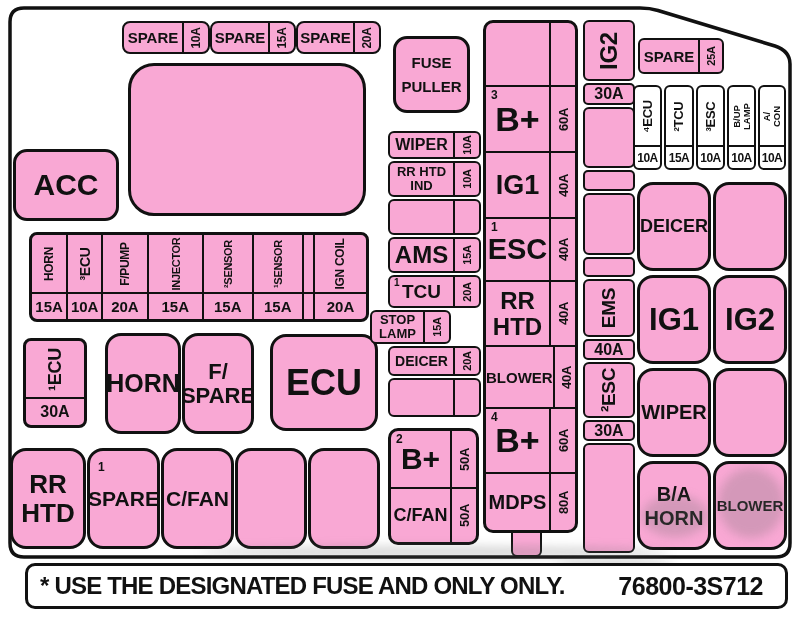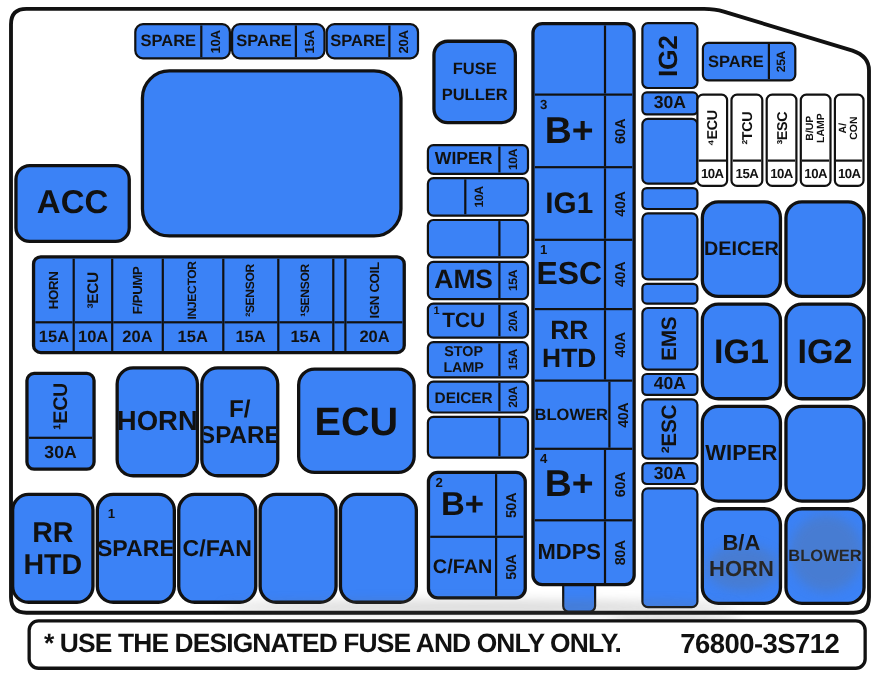--- a/index.html
+++ b/index.html
@@ -11,21 +11,21 @@
     font-weight: bold;
     color: #111111;
     overflow: hidden;
   }
   .stage { position: absolute; inset: 0; width: 800px; height: 619px; }
   svg.outline { position: absolute; left: 0; top: 0; }
   .box {
     position: absolute;
     border: 3px solid #111;
     border-radius: 12px;
-    background: #3b82f6;
+    background: #f9a8d4;
     display: flex;
     align-items: center;
     justify-content: center;
     text-align: center;
     overflow: hidden;
   }
   .thin { border-width: 2.5px; }
   .row { flex-direction: row; align-items: stretch; }
   .col { flex-direction: column; align-items: stretch; }
   .cell { flex: 1; display: flex; align-items: center; justify-content: center; position: relative; text-align: center; }
@@ -187,20 +187,26 @@
   <div class="box" style="left:235px; top:448px; width:72px; height:101px; border-radius:16px;"></div>
   <div class="box" style="left:308px; top:448px; width:72px; height:101px; border-radius:16px;"></div>
 
   <div class="box thin row" style="left:388px; top:131px; width:93px; height:28px; border-radius:6px;">
     <div class="cell" style="font-size:16px;">WIPER</div>
     <div class="ampcol" style="width:26px;">
         <span class="vtext" style="font-size:11px;">10A</span>
       </div>
   </div>
   <div class="box thin row" style="left:388px; top:161px; width:93px; height:36px; border-radius:6px;">
+    <div class="cell">
+      <div class="lines" style="font-size:13px; line-height:1.05;">
+        <span style="display:block;">RR HTD</span>
+        <span style="display:block;">IND</span>
+      </div>
+    </div>
     <div class="ampcol" style="width:26px;">
         <span class="vtext" style="font-size:11px;">10A</span>
       </div>
   </div>
   <div class="box thin row" style="left:388px; top:199px; width:93px; height:36px; border-radius:6px;">
     <div class="cell"></div>
     <div class="ampcol" style="width:26px;">
         <span class="vtext" style="font-size:11px;"></span>
       </div>
   </div>
@@ -212,21 +218,21 @@
   </div>
   <div class="box thin row" style="left:388px; top:275px; width:93px; height:33px; border-radius:6px;">
     <div class="cell" style="font-size:19px;">
       <span class="sup" style="top:1px; left:4px; font-size:10px;">1</span>
       <span>TCU</span>
     </div>
     <div class="ampcol" style="width:26px;">
         <span class="vtext" style="font-size:11px;">20A</span>
       </div>
   </div>
-  <div class="box thin row" style="left:388px; top:310px; width:93px; height:34px; border-radius:6px;">
+  <div class="box thin row" style="left:370px; top:310px; width:81px; height:34px; border-radius:6px;">
     <div class="cell">
       <div class="lines" style="font-size:13px; line-height:1.05;">
         <span style="display:block;">STOP</span>
         <span style="display:block;">LAMP</span>
       </div>
     </div>
     <div class="ampcol" style="width:26px;">
         <span class="vtext" style="font-size:11px;">15A</span>
       </div>
   </div>

